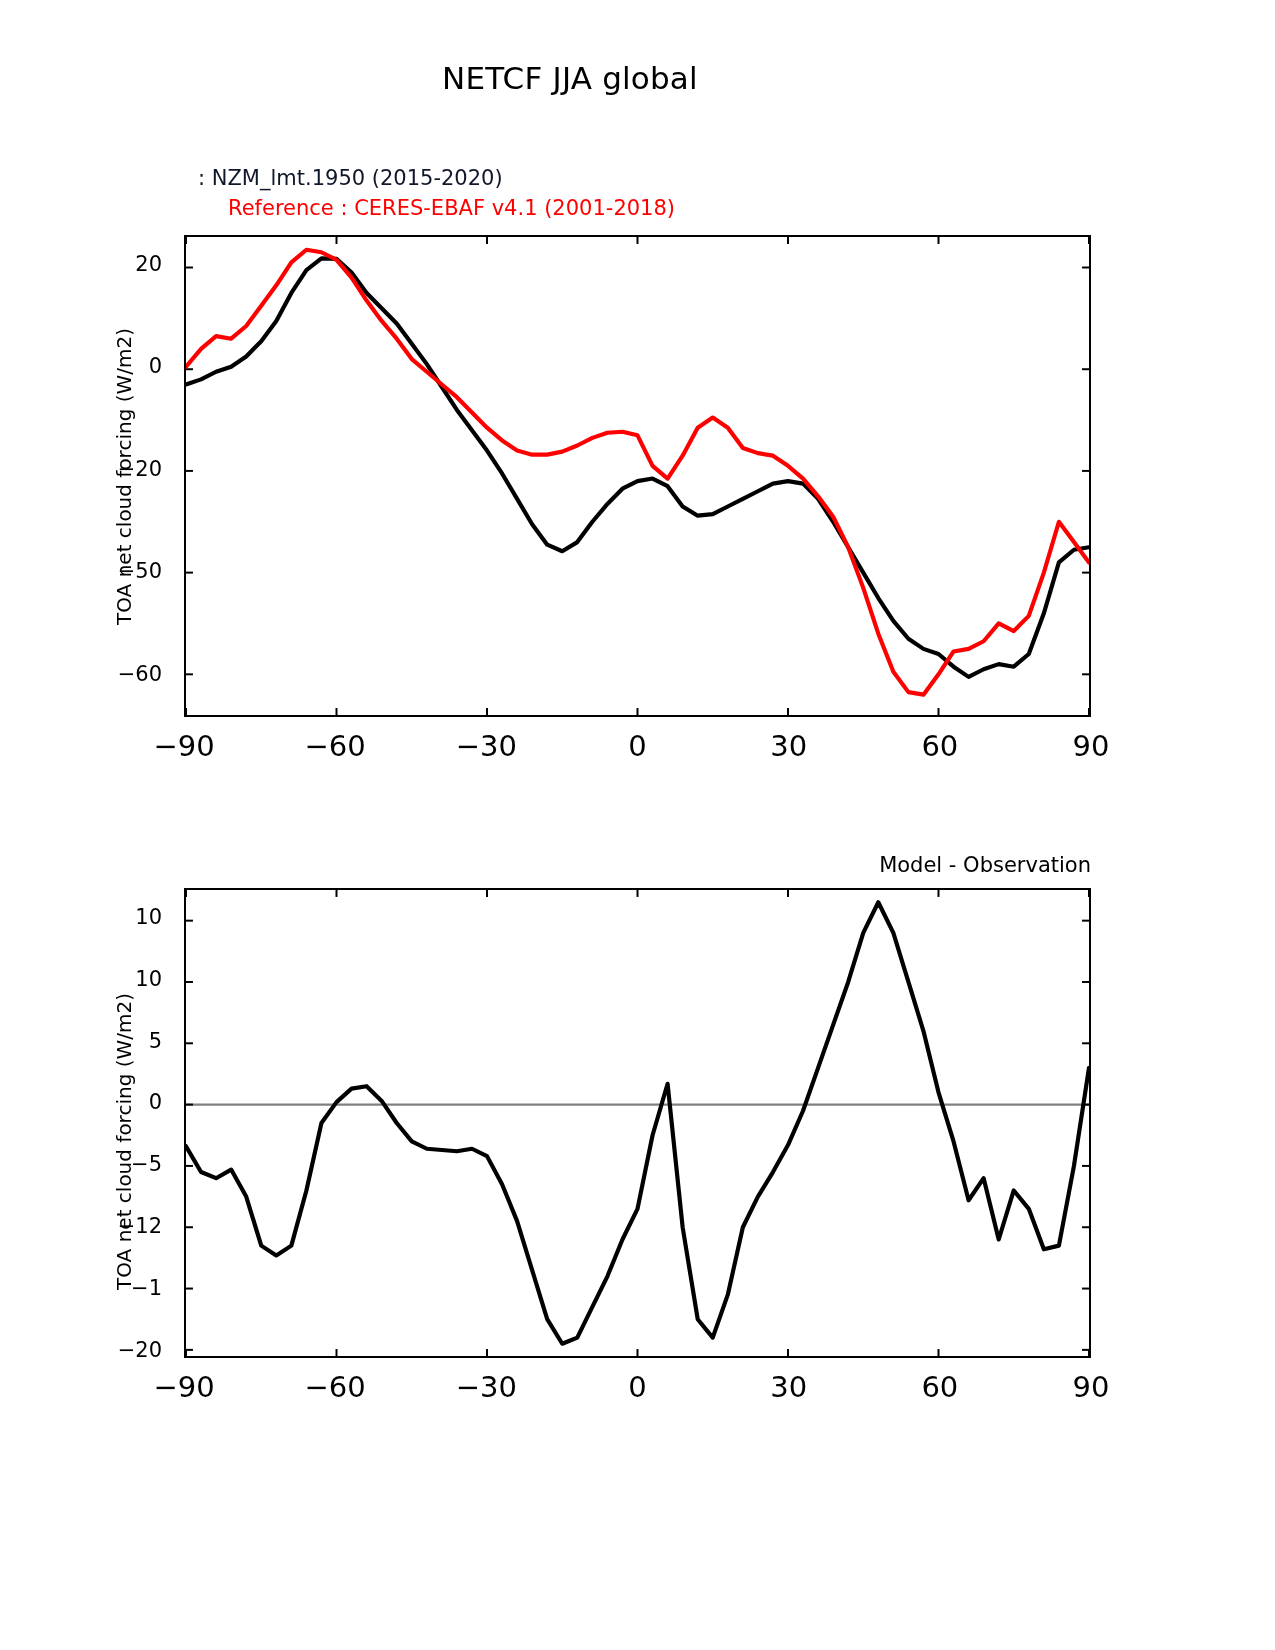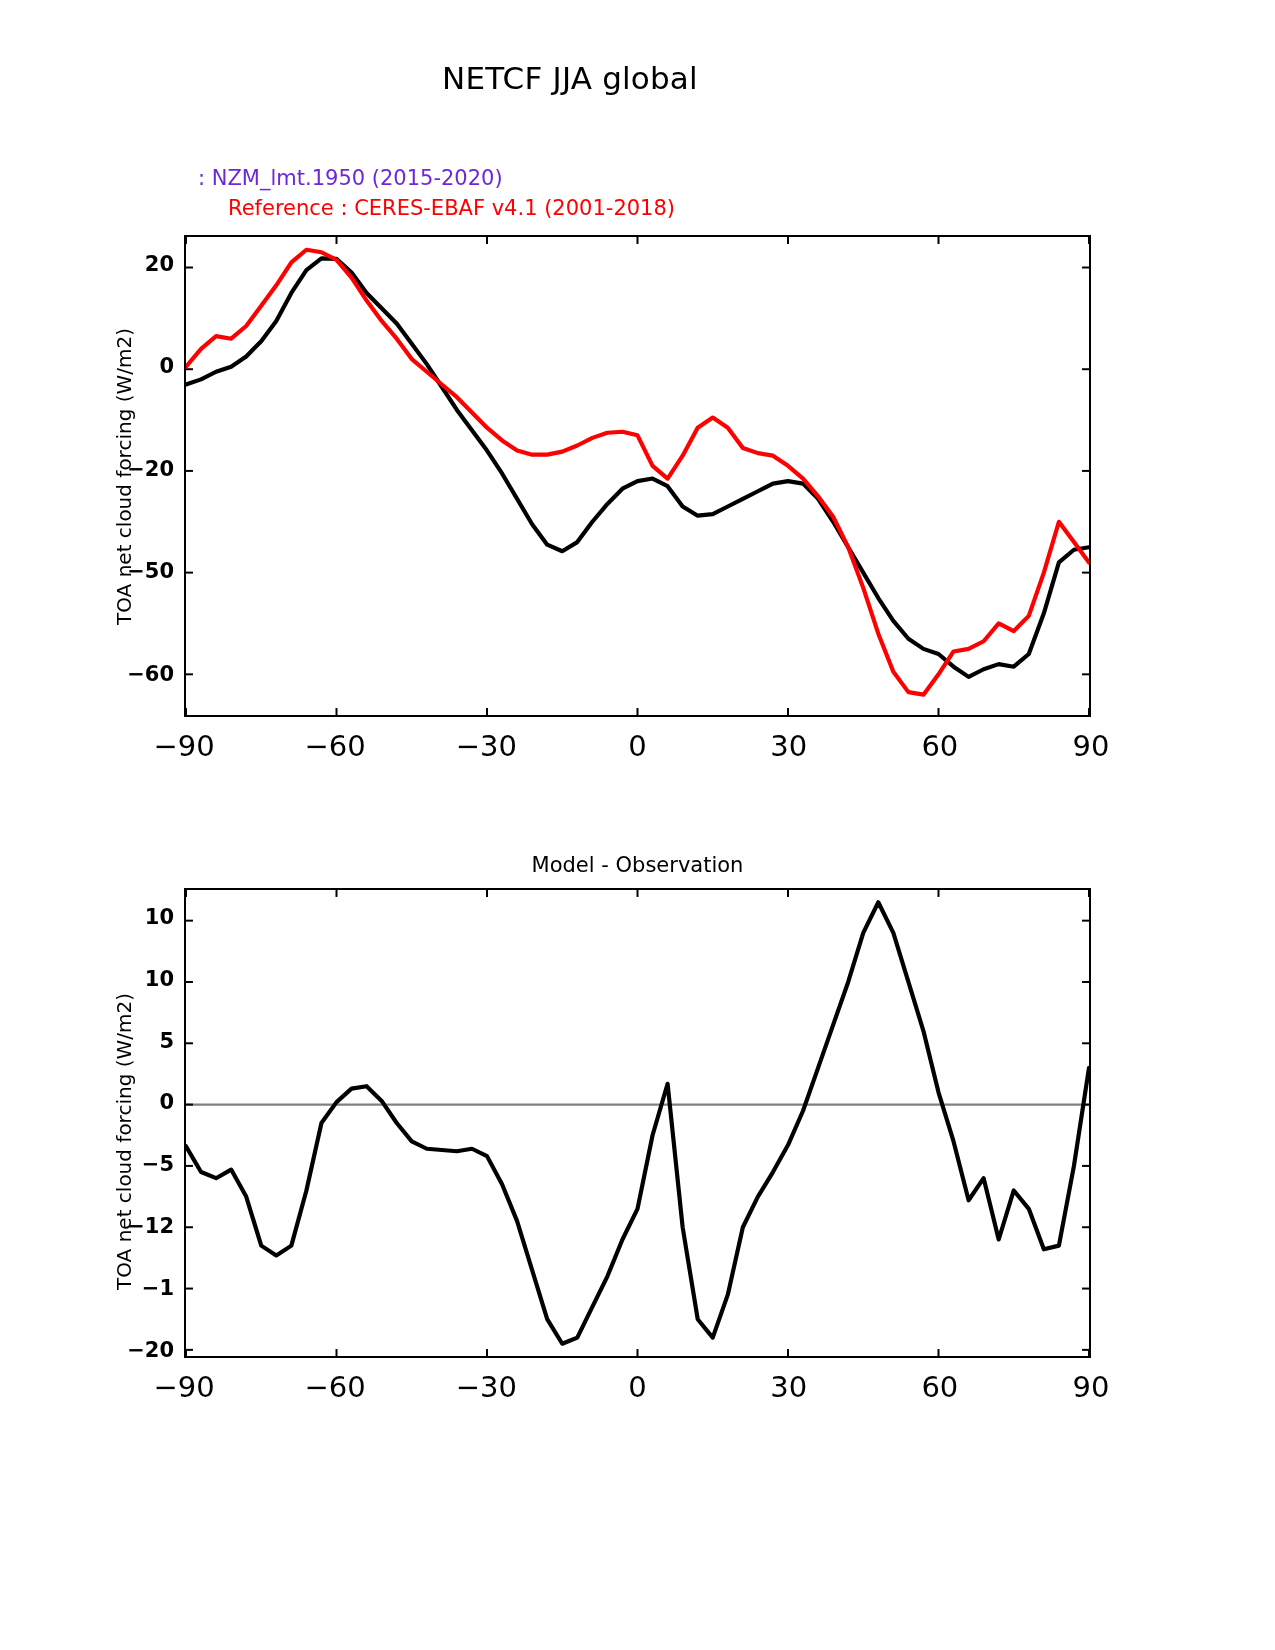--- a/index.html
+++ b/index.html
@@ -26,21 +26,21 @@
     letter-spacing: 0.2px;
   }
   
   .legend {
     position: absolute;
     left: 184px;
     top: 163px;
     font-size: 21px;
     line-height: 30px;
   }
-  .legend .model-line { color: #6d28d9; padding-left: 14px; }
+  .legend .model-line { color: #0f172a; padding-left: 14px; }
   .legend .ref-line { color: #ff0000; margin-left: 44px; }
 
   
   .panel {
     position: absolute;
     box-sizing: border-box;
     border: 2px solid #000;
     background: #fff;
   }
   #panel-top {
@@ -74,43 +74,42 @@
   #ylabel-top {
     left: 112px;
     top: 625px;
   }
   #ylabel-bottom {
     left: 112px;
     top: 1290px;
   }
   .ytick {
     position: absolute;
-    right: 0;
+    right: 12px;
     font-size: 21px;
     text-align: right;
     white-space: nowrap;
-    font-weight: bold;
   }
   .ytick-wrap {
     position: absolute;
     width: 48px;
   }
   .xtick {
     position: absolute;
     font-size: 29px;
     text-align: center;
     width: 70px;
     white-space: nowrap;
   }
   .subtitle {
     position: absolute;
     left: 184px;
     top: 853px;
     width: 907px;
-    text-align: center;
+    text-align: right;
     font-size: 21px;
   }
 </style>
 </head>
 <body>
 
 <div class="fig-title">NETCF JJA global</div>
 
 <div class="legend">
   <div class="model-line">: NZM_lmt.1950 (2015-2020)</div>

